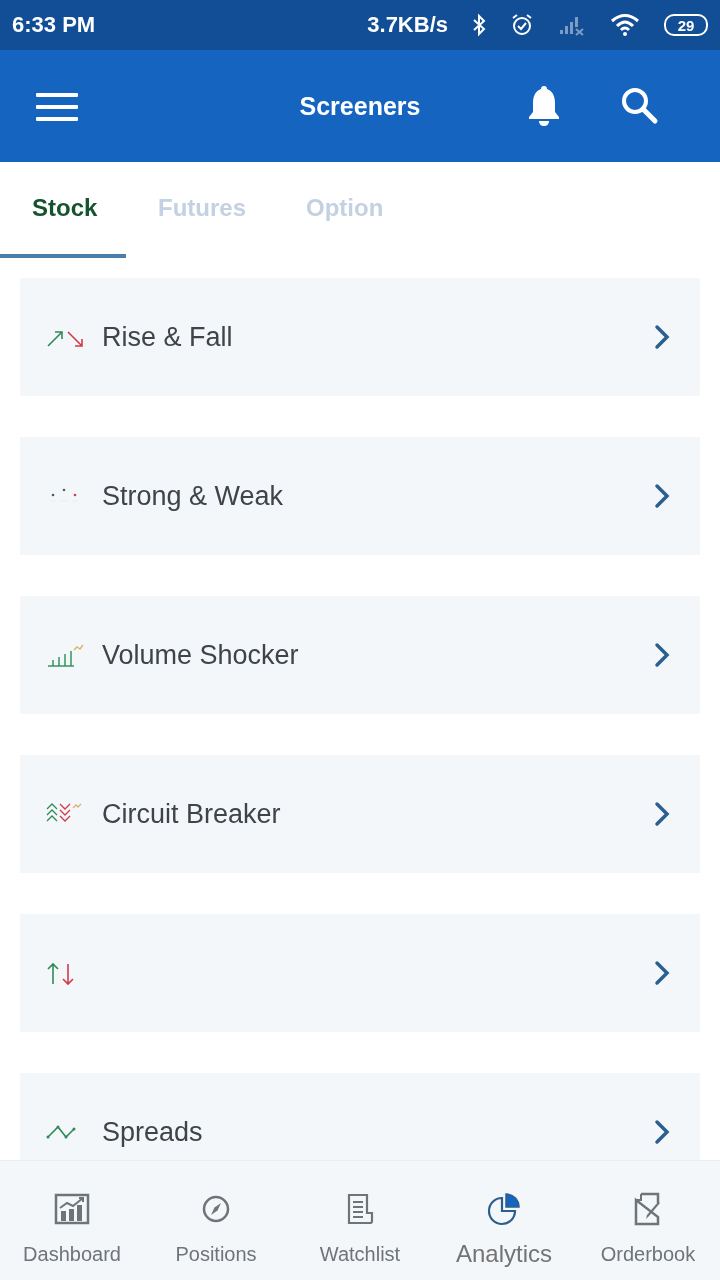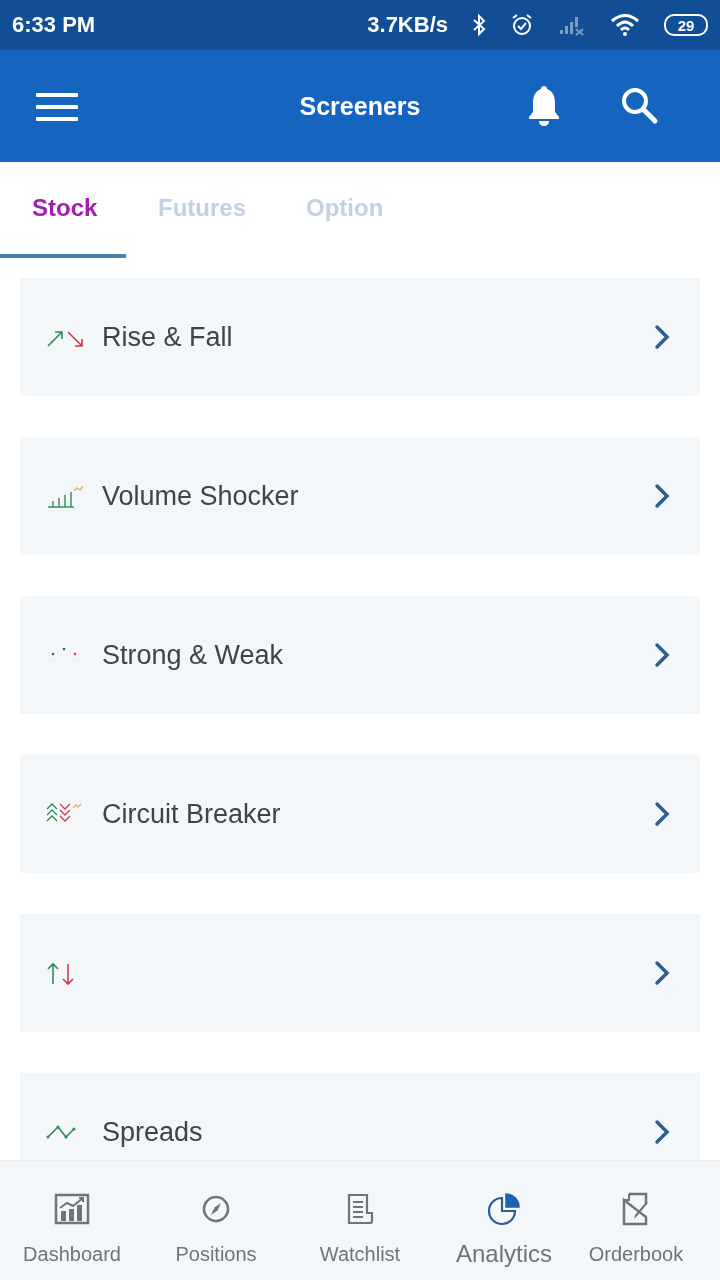--- a/index.html
+++ b/index.html
@@ -10,21 +10,21 @@
   .status-right svg { display: block; }
   .battery { border: 2px solid #fff; border-radius: 10px; height: 22px; width: 44px; display: flex; align-items: center; justify-content: center; font-size: 15px; line-height: 1; }
   .app-bar { position: absolute; top: 50px; left: 0; width: 720px; height: 112px; background: #1565c0; display: flex; align-items: center; }
   .menu-btn { position: absolute; left: 36px; top: 43px; width: 42px; height: 28px; cursor: pointer; }
   .menu-btn span { position: absolute; left: 0; width: 42px; height: 4px; background: #fff; border-radius: 1px; }
   .app-title { position: absolute; left: 0; right: 0; text-align: center; color: #fff; font-size: 25px; font-weight: bold; top: 42px; pointer-events: none; }
   .bell-btn { position: absolute; left: 524px; top: 34px; width: 40px; height: 44px; cursor: pointer; }
   .search-btn { position: absolute; left: 618px; top: 34px; width: 44px; height: 44px; cursor: pointer; }
   .tabs { position: absolute; top: 162px; left: 0; width: 720px; height: 96px; background: #fff; }
   .tab { position: absolute; top: 32px; font-size: 24px; font-weight: bold; cursor: pointer; }
-  .tab.active { color: #a21caf; }
+  .tab.active { color: #14532d; }
   .tab.inactive { color: #c3d1e2; }
   .tab-indicator { position: absolute; left: 0; top: 92px; width: 126px; height: 4px; background: #4a7eab; }
   .list { position: absolute; top: 278px; left: 20px; width: 680px; }
   .card { position: relative; height: 118px; background: #f4f7fa; margin-bottom: 41px; cursor: pointer; display: flex; align-items: center; }
   .card .icon { position: absolute; left: 24px; width: 42px; height: 30px; top: 44px; }
   .card .label { position: absolute; left: 82px; font-size: 27px; color: #3e4449; top: 44px; }
   .card .chev { position: absolute; right: 28px; top: 46px; width: 20px; height: 26px; }
   .bottom-nav { position: absolute; left: 0; top: 1160px; width: 720px; height: 120px; background: #f4f7fa; border-top: 1px solid #e9eef2; }
   .nav-item { position: absolute; top: 0; height: 120px; text-align: center; cursor: pointer; }
   .nav-item .nav-icon { position: absolute; top: 30px; left: 50%; transform: translateX(-50%); width: 36px; height: 36px; }
@@ -98,38 +98,38 @@
       <path d="M24 10 L38 24 M31 24 L38 24 L38 17" fill="none" stroke="#d23a4a" stroke-width="1.6"></path>
     </svg>
     <span class="label">Rise &amp; Fall</span>
     <svg class="chev" viewBox="0 0 20 26">
         <path d="M5 3 L15 13 L5 23" fill="none" stroke="#2a5f8f" stroke-width="3.5" stroke-linecap="round"></path>
       </svg>
   </div>
 
   <div class="card">
     <svg class="icon" viewBox="0 0 42 30">
-      <path d="M4 26 L30 26" stroke="#2e8b57" stroke-width="1.4"></path>
-      <path d="M9 26 L9 20 M15 26 L15 17 M21 26 L21 14 M27 26 L27 11" stroke="#2e8b57" stroke-width="1.4"></path>
-      <path d="M30 10 L33 7 L36 9 L39 5" fill="none" stroke="#d9b46a" stroke-width="1.4"></path>
-    </svg>
-    <span class="label">Volume Shocker</span>
-    <svg class="chev" viewBox="0 0 20 26">
-        <path d="M5 3 L15 13 L5 23" fill="none" stroke="#2a5f8f" stroke-width="3.5" stroke-linecap="round"></path>
-      </svg>
-  </div>
-
-  <div class="card">
-    <svg class="icon" viewBox="0 0 42 30">
       <circle cx="9" cy="14" r="1.3" fill="#4a5a66"></circle>
       <circle cx="20" cy="9" r="1.3" fill="#4a5a66"></circle>
       <circle cx="31" cy="14" r="1.3" fill="#d23a4a"></circle>
       <path d="M6 20 L12 20 M17 20 L23 20 M28 20 L34 20" stroke="#e8edf2" stroke-width="1.2"></path>
     </svg>
     <span class="label">Strong &amp; Weak</span>
+    <svg class="chev" viewBox="0 0 20 26">
+        <path d="M5 3 L15 13 L5 23" fill="none" stroke="#2a5f8f" stroke-width="3.5" stroke-linecap="round"></path>
+      </svg>
+  </div>
+
+  <div class="card">
+    <svg class="icon" viewBox="0 0 42 30">
+      <path d="M4 26 L30 26" stroke="#2e8b57" stroke-width="1.4"></path>
+      <path d="M9 26 L9 20 M15 26 L15 17 M21 26 L21 14 M27 26 L27 11" stroke="#2e8b57" stroke-width="1.4"></path>
+      <path d="M30 10 L33 7 L36 9 L39 5" fill="none" stroke="#d9b46a" stroke-width="1.4"></path>
+    </svg>
+    <span class="label">Volume Shocker</span>
     <svg class="chev" viewBox="0 0 20 26">
         <path d="M5 3 L15 13 L5 23" fill="none" stroke="#2a5f8f" stroke-width="3.5" stroke-linecap="round"></path>
       </svg>
   </div>
 
   <div class="card">
     <svg class="icon" viewBox="0 0 42 30">
       <path d="M3 10 L8 5 L13 10 M3 16 L8 11 L13 16 M3 22 L8 17 L13 22" fill="none" stroke="#2e8b57" stroke-width="1.3"></path>
       <path d="M16 5 L21 10 L26 5 M16 11 L21 16 L26 11 M16 17 L21 22 L26 17" fill="none" stroke="#d23a4a" stroke-width="1.3"></path>
       <path d="M29 9 L32 6 L34 8 L37 5" fill="none" stroke="#d9b46a" stroke-width="1.3"></path>
@@ -190,21 +190,21 @@
     </svg>
     <span class="nav-label">Watchlist</span>
   </div>
   <div class="nav-item active" style="left:432px; width:144px">
     <svg class="nav-icon" viewBox="0 0 36 36">
       <path d="M16 7 A13 13 0 1 0 29 20 L16 20 Z" fill="none" stroke="#2a5f8f" stroke-width="2.2"></path>
       <path d="M20 3 A13 13 0 0 1 33 16 L20 16 Z" fill="#1565c0" stroke="#2a5f8f" stroke-width="1.5"></path>
     </svg>
     <span class="nav-label">Analytics</span>
   </div>
-  <div class="nav-item" style="left:564px; width:144px">
+  <div class="nav-item" style="left:576px; width:144px">
     <svg class="nav-icon" viewBox="0 0 36 36">
       <path d="M11 3 L28 3 L28 12 M28 26 L28 33 L6 33 L6 9 Z" fill="none" stroke="#6f7479" stroke-width="2.5"></path>
       <path d="M6 9 L11 9 L11 3" fill="none" stroke="#6f7479" stroke-width="2"></path>
       <path d="M30 12 L19 25 L16 28 L17 24 L28 11 Z" fill="#6f7479"></path>
     </svg>
     <span class="nav-label">Orderbook</span>
   </div>
 </div>
 
 </body></html>

